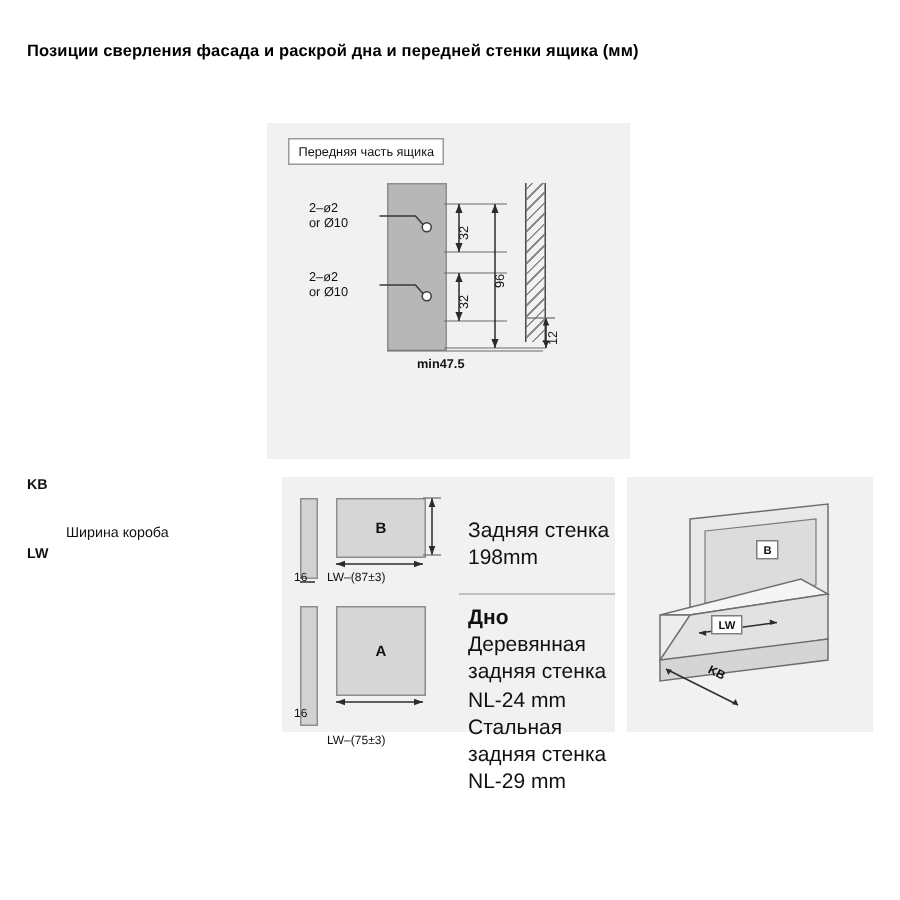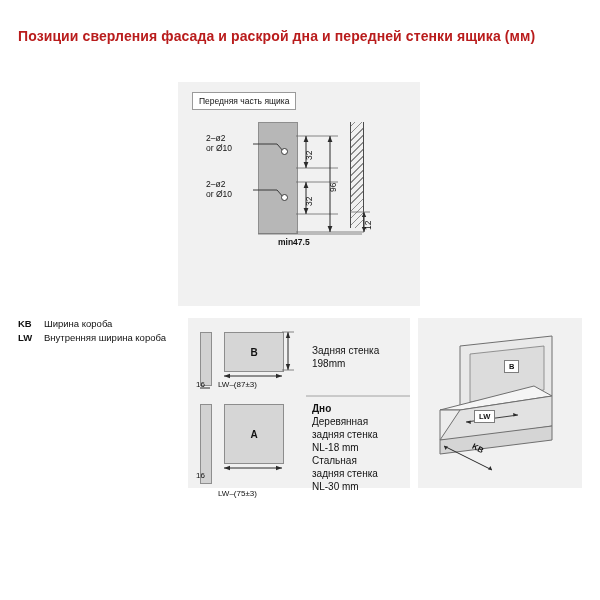--- a/index.html
+++ b/index.html
@@ -12,24 +12,24 @@
     background: #ffffff;
     font-family: "Liberation Sans", sans-serif;
     color: #111111;
     position: relative;
     overflow: hidden;
   }
   .page-title {
     position: absolute;
     left: 18px;
     top: 28px;
-    font-size: 14px;
+    font-size: 11px;
     font-weight: bold;
     letter-spacing: 0.1px;
-    color: #b91c1c;
+    color: #000000;
   }
 
   
   .panel-top {
     position: absolute;
     left: 178px;
     top: 82px;
     width: 242px;
     height: 224px;
     background: #f1f1f1;
@@ -102,21 +102,21 @@
   }
   .legend-row {
     display: flex;
     margin-bottom: 2px;
   }
   .legend-key {
     font-weight: bold;
     width: 26px;
     flex: 0 0 26px;
   }
-  .legend-val { flex: 1 1 auto; }
+  .legend-val { flex: 1 1 auto; margin-top: 32px; }
 
   
   .panel-mid {
     position: absolute;
     left: 188px;
     top: 318px;
     width: 222px;
     height: 170px;
     background: #f1f1f1;
   }
@@ -131,21 +131,21 @@
     border: 1px solid #8d8d8d;
     display: flex;
     align-items: center;
     justify-content: center;
     font-size: 10px;
     font-weight: bold;
     color: #111;
   }
   .note-right {
     position: absolute;
-    font-size: 10px;
+    font-size: 14px;
     line-height: 1.3;
     color: #111;
   }
 
   
   .panel-right {
     position: absolute;
     left: 418px;
     top: 318px;
     width: 164px;
@@ -232,21 +232,20 @@
   <div class="lbl" style="left:100px; top:156px;font-weight:bold;">min47.5</div>
 </div>
 
 <div class="legend">
   <div class="legend-row">
     <div class="legend-key">KB</div>
     <div class="legend-val">Ширина короба</div>
   </div>
   <div class="legend-row">
     <div class="legend-key">LW</div>
-    <div class="legend-val">Внутренняя ширина короба</div>
   </div>
 </div>
 
 <div class="panel-mid">
 
   <div class="slab" style="left:12px; top:14px; width:10px; height:52px;"></div>
   <div class="box-ab" style="left:36px; top:14px; width:58px; height:38px;">B</div>
 
   <div class="slab" style="left:12px; top:86px; width:10px; height:78px;"></div>
   <div class="box-ab" style="left:36px; top:86px; width:58px; height:58px;">A</div>
@@ -280,24 +279,24 @@
 
   <div class="note-right" style="left:124px; top:26px;">
     <div>Задняя стенка</div>
     <div>198mm</div>
   </div>
 
   <div class="note-right" style="left:124px; top:84px;">
     <div style="font-weight:bold;">Дно</div>
     <div>Деревянная</div>
     <div>задняя стенка</div>
-    <div>NL-18 mm</div>
+    <div>NL-24 mm</div>
     <div>Стальная</div>
     <div>задняя стенка</div>
-    <div>NL-30 mm</div>
+    <div>NL-29 mm</div>
   </div>
 </div>
 
 <div class="panel-right">
   <svg width="164" height="170" style="position:absolute;left:0;top:0;">
 
     <polygon points="42,28 134,18 134,78 42,92" fill="#e9e9e9" stroke="#6f6f6f" stroke-width="1"></polygon>
 
     <polygon points="52,36 126,28 126,72 52,84" fill="#dcdcdc" stroke="#7b7b7b" stroke-width="0.8"></polygon>
 

